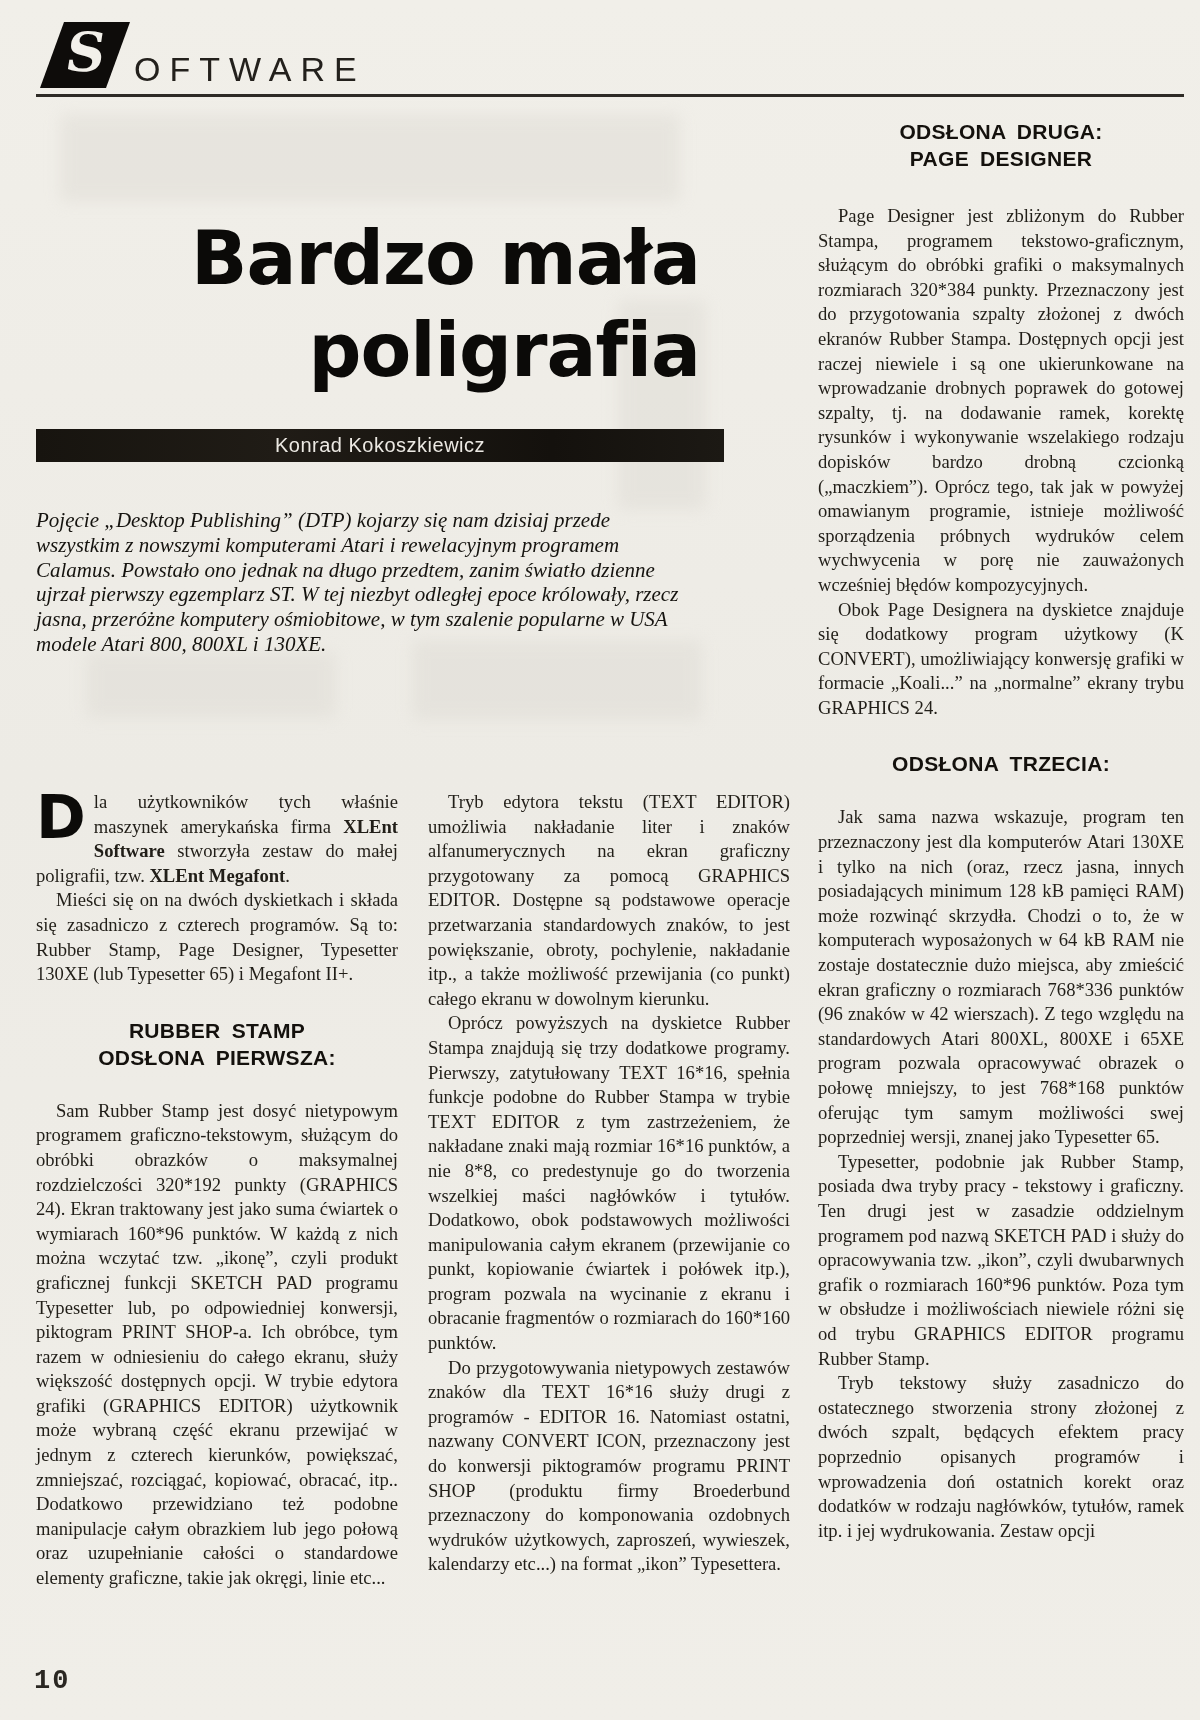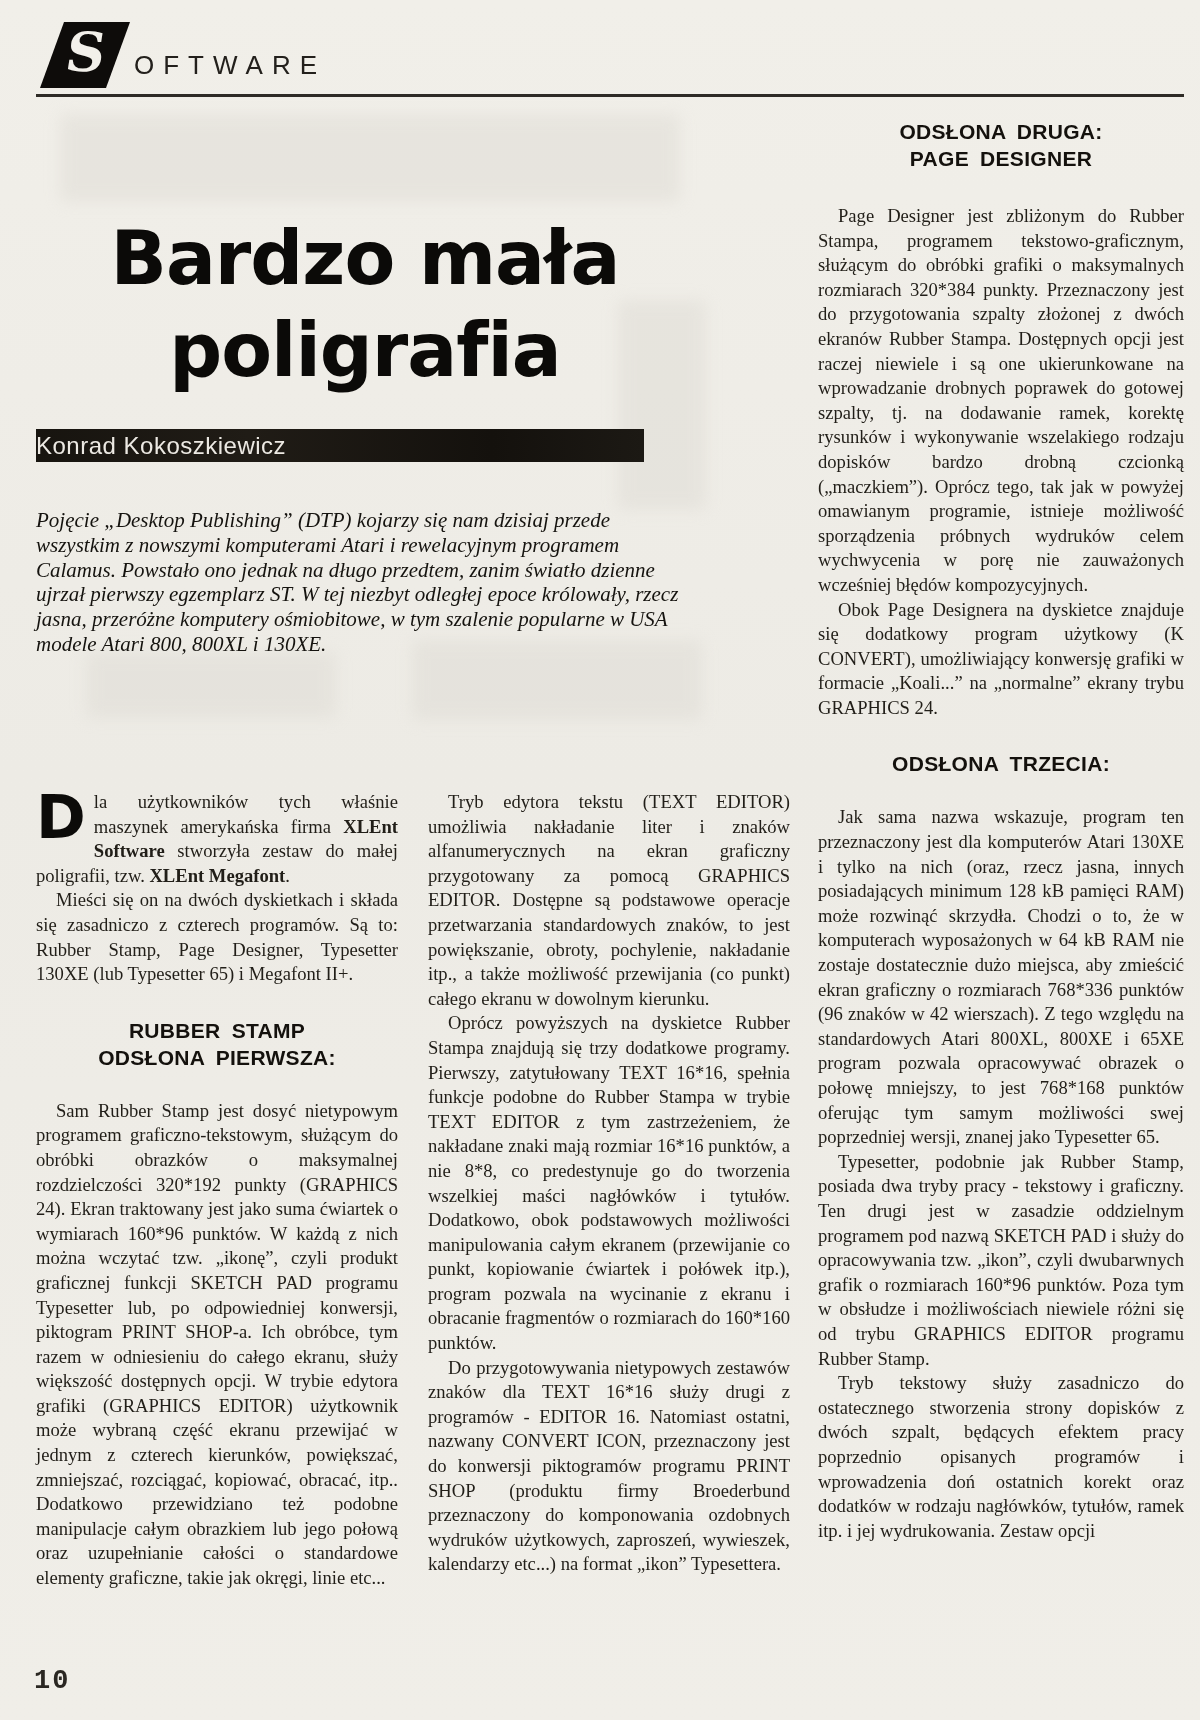--- a/index.html
+++ b/index.html
@@ -20,36 +20,36 @@
     position:absolute;left:40px;top:22px;width:66px;height:66px;background:#0e0c0a;
     transform:skewX(-20deg);transform-origin:0 100%;
     display:flex;align-items:center;justify-content:center;
   }
   .logo-s{
     transform:skewX(12deg);font-family:"DejaVu Serif",serif;font-weight:bold;
     font-size:54px;line-height:1;color:#f2f0ea;padding-bottom:6px;
   }
   .section-label{
     position:absolute;left:134px;top:50px;font-family:"Liberation Sans",sans-serif;
-    font-size:26px;letter-spacing:9px;color:#23201c;text-align:right;
+    font-size:34px;letter-spacing:9px;color:#23201c;text-align:right;
   }
   .masthead-rule{position:absolute;left:36px;top:94px;width:1148px;height:3px;background:#2e2b26;}
 
   
   .title{
     position:absolute;left:30px;top:212px;width:670px;margin:0;text-align:center;
     font-family:"DejaVu Sans",sans-serif;font-weight:bold;font-size:74px;line-height:92px;
     letter-spacing:-1px;color:#0b0a08;
   }
-  .title span{display:block;}
+  .title span{display:block;text-align:right;}
   .author-bar{
-    position:absolute;left:36px;top:429px;width:608px;height:33px;
+    position:absolute;left:36px;top:429px;width:688px;height:33px;
     background:linear-gradient(90deg,#17140f,#201c16 35%,#14110d 75%,#1c1914);
-    display:flex;align-items:center;
-    font-family:"Liberation Sans",sans-serif;font-size:24px;color:#ece9e3;letter-spacing:.5px;
+    display:flex;align-items:center;justify-content:center;
+    font-family:"Liberation Sans",sans-serif;font-size:20px;color:#ece9e3;letter-spacing:.5px;
   }
   .lead{
     position:absolute;left:36px;top:508px;width:662px;margin:0;
     font-style:italic;font-size:21px;line-height:24.8px;color:#15130f;
   }
   .lead b{font-weight:normal;}
 
   
   .col{position:absolute;top:790px;width:362px;font-size:18.6px;line-height:24.6px;
        text-align:justify;color:#211e18;}
@@ -125,18 +125,18 @@
       <span>ODSŁONA DRUGA:</span>
       <span>PAGE DESIGNER</span>
     </h2>
     <p class="body-p indent">Page Designer jest zbliżonym do Rubber Stampa, programem tekstowo-graficznym, służącym do obróbki grafiki o maksymalnych rozmiarach 320*384 punkty. Przeznaczony jest do przygotowania szpalty złożonej z dwóch ekranów Rubber Stampa. Dostępnych opcji jest raczej niewiele i są one ukierunkowane na wprowadzanie drobnych poprawek do gotowej szpalty, tj. na dodawanie ramek, korektę rysunków i wykonywanie wszelakiego rodzaju dopisków bardzo drobną czcionką („maczkiem”). Oprócz tego, tak jak w powyżej omawianym programie, istnieje możliwość sporządzenia próbnych wydruków celem wychwycenia w porę nie zauważonych wcześniej błędów kompozycyjnych.</p>
     <p class="body-p indent">Obok Page Designera na dyskietce znajduje się dodatkowy program użytkowy (K CONVERT), umożliwiający konwersję grafiki w formacie „Koali...” na „normalne” ekrany trybu GRAPHICS 24.</p>
     <h2 class="col-heading">
       <span>ODSŁONA TRZECIA:</span>
     </h2>
     <p class="body-p indent">Jak sama nazwa wskazuje, program ten przeznaczony jest dla komputerów Atari 130XE i tylko na nich (oraz, rzecz jasna, innych posiadających minimum 128 kB pamięci RAM) może rozwinąć skrzydła. Chodzi o to, że w komputerach wyposażonych w 64 kB RAM nie zostaje dostatecznie dużo miejsca, aby zmieścić ekran graficzny o rozmiarach 768*336 punktów (96 znaków w 42 wierszach). Z tego względu na standardowych Atari 800XL, 800XE i 65XE program pozwala opracowywać obrazek o połowę mniejszy, to jest 768*168 punktów oferując tym samym możliwości swej poprzedniej wersji, znanej jako Typesetter 65.</p>
     <p class="body-p indent">Typesetter, podobnie jak Rubber Stamp, posiada dwa tryby pracy - tekstowy i graficzny. Ten drugi jest w zasadzie oddzielnym programem pod nazwą SKETCH PAD i służy do opracowywania tzw. „ikon”, czyli dwubarwnych grafik o rozmiarach 160*96 punktów. Poza tym w obsłudze i możliwościach niewiele różni się od trybu GRAPHICS EDITOR programu Rubber Stamp.</p>
-    <p class="body-p indent">Tryb tekstowy służy zasadniczo do ostatecznego stworzenia strony dopisków z dwóch szpalt, będących efektem pracy poprzednio opisanych programów i wprowadzenia doń ostatnich korekt oraz dodatków w rodzaju nagłówków, tytułów, ramek itp. i jej wydrukowania. Zestaw opcji</p>
+    <p class="body-p indent">Tryb tekstowy służy zasadniczo do ostatecznego stworzenia strony złożonej z dwóch szpalt, będących efektem pracy poprzednio opisanych programów i wprowadzenia doń ostatnich korekt oraz dodatków w rodzaju nagłówków, tytułów, ramek itp. i jej wydrukowania. Zestaw opcji</p>
   </section>
 
   <div class="page-number">10</div>
 
 </div>
 
 </body></html>

